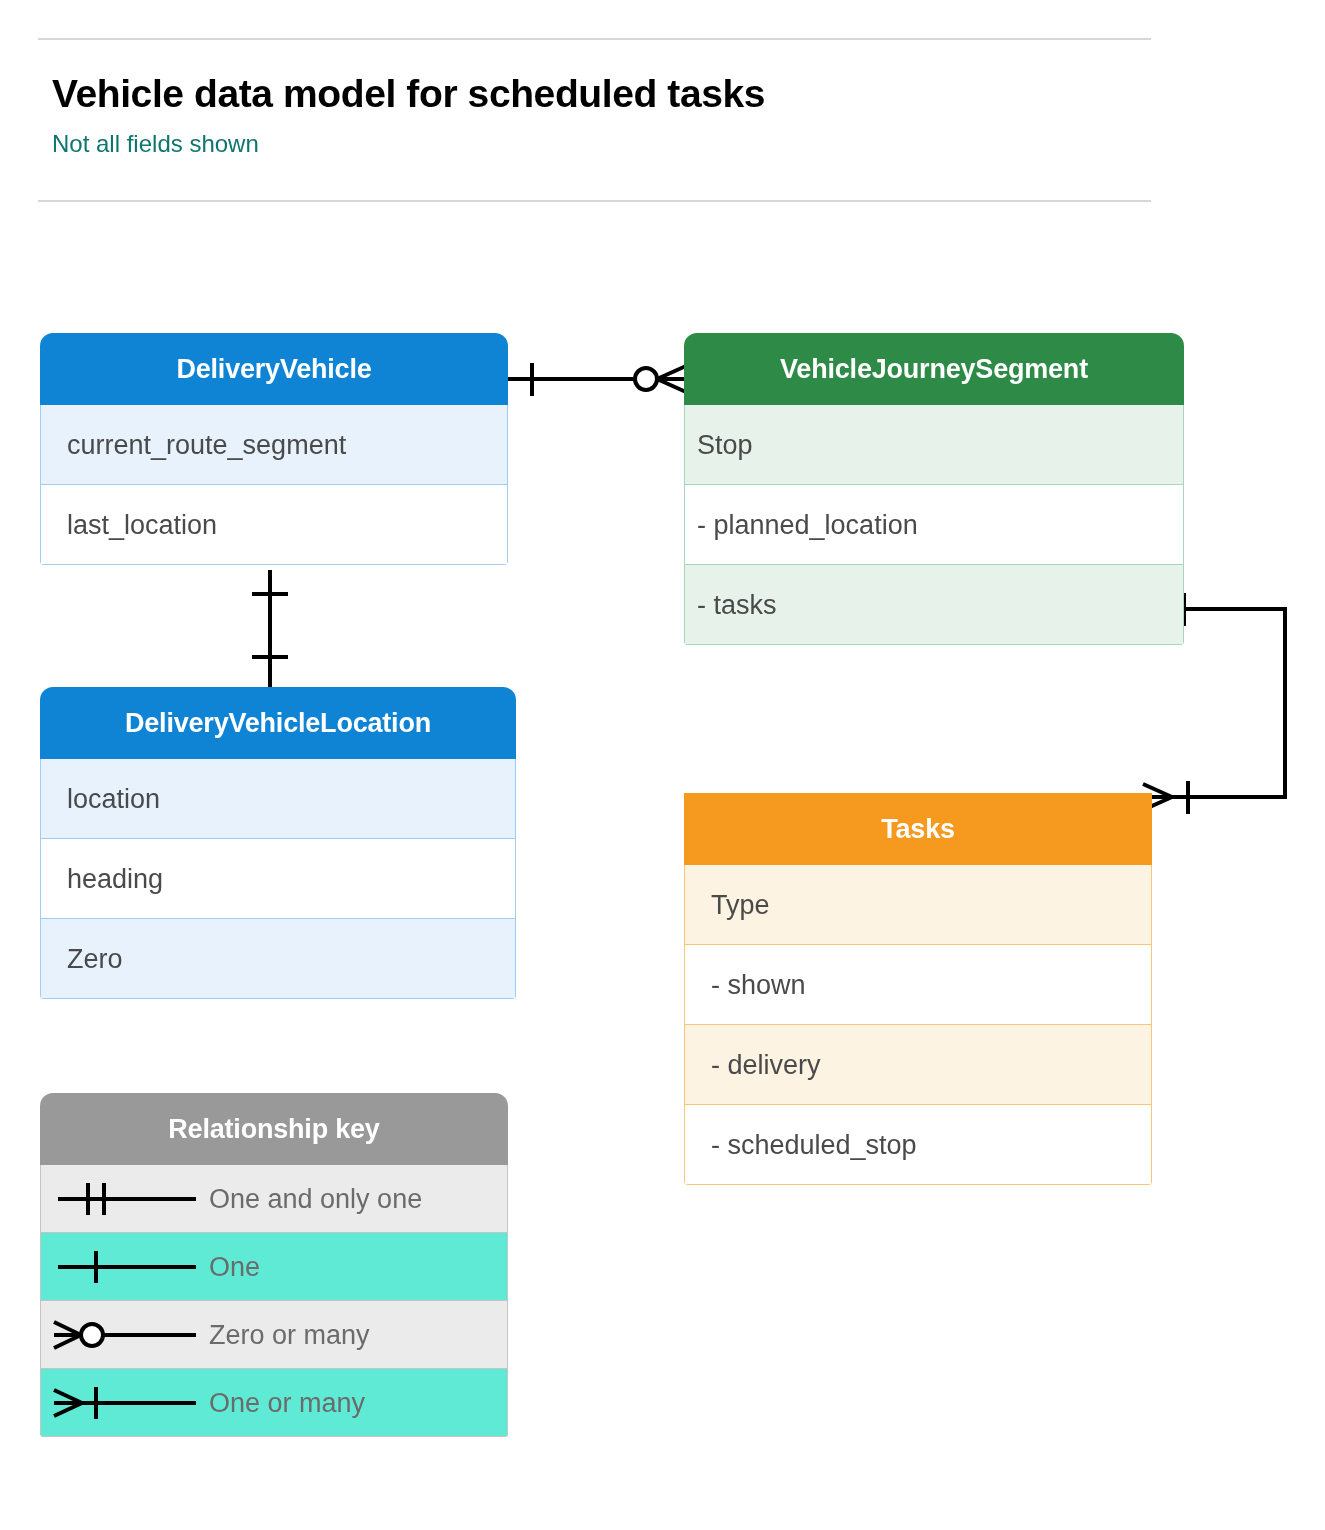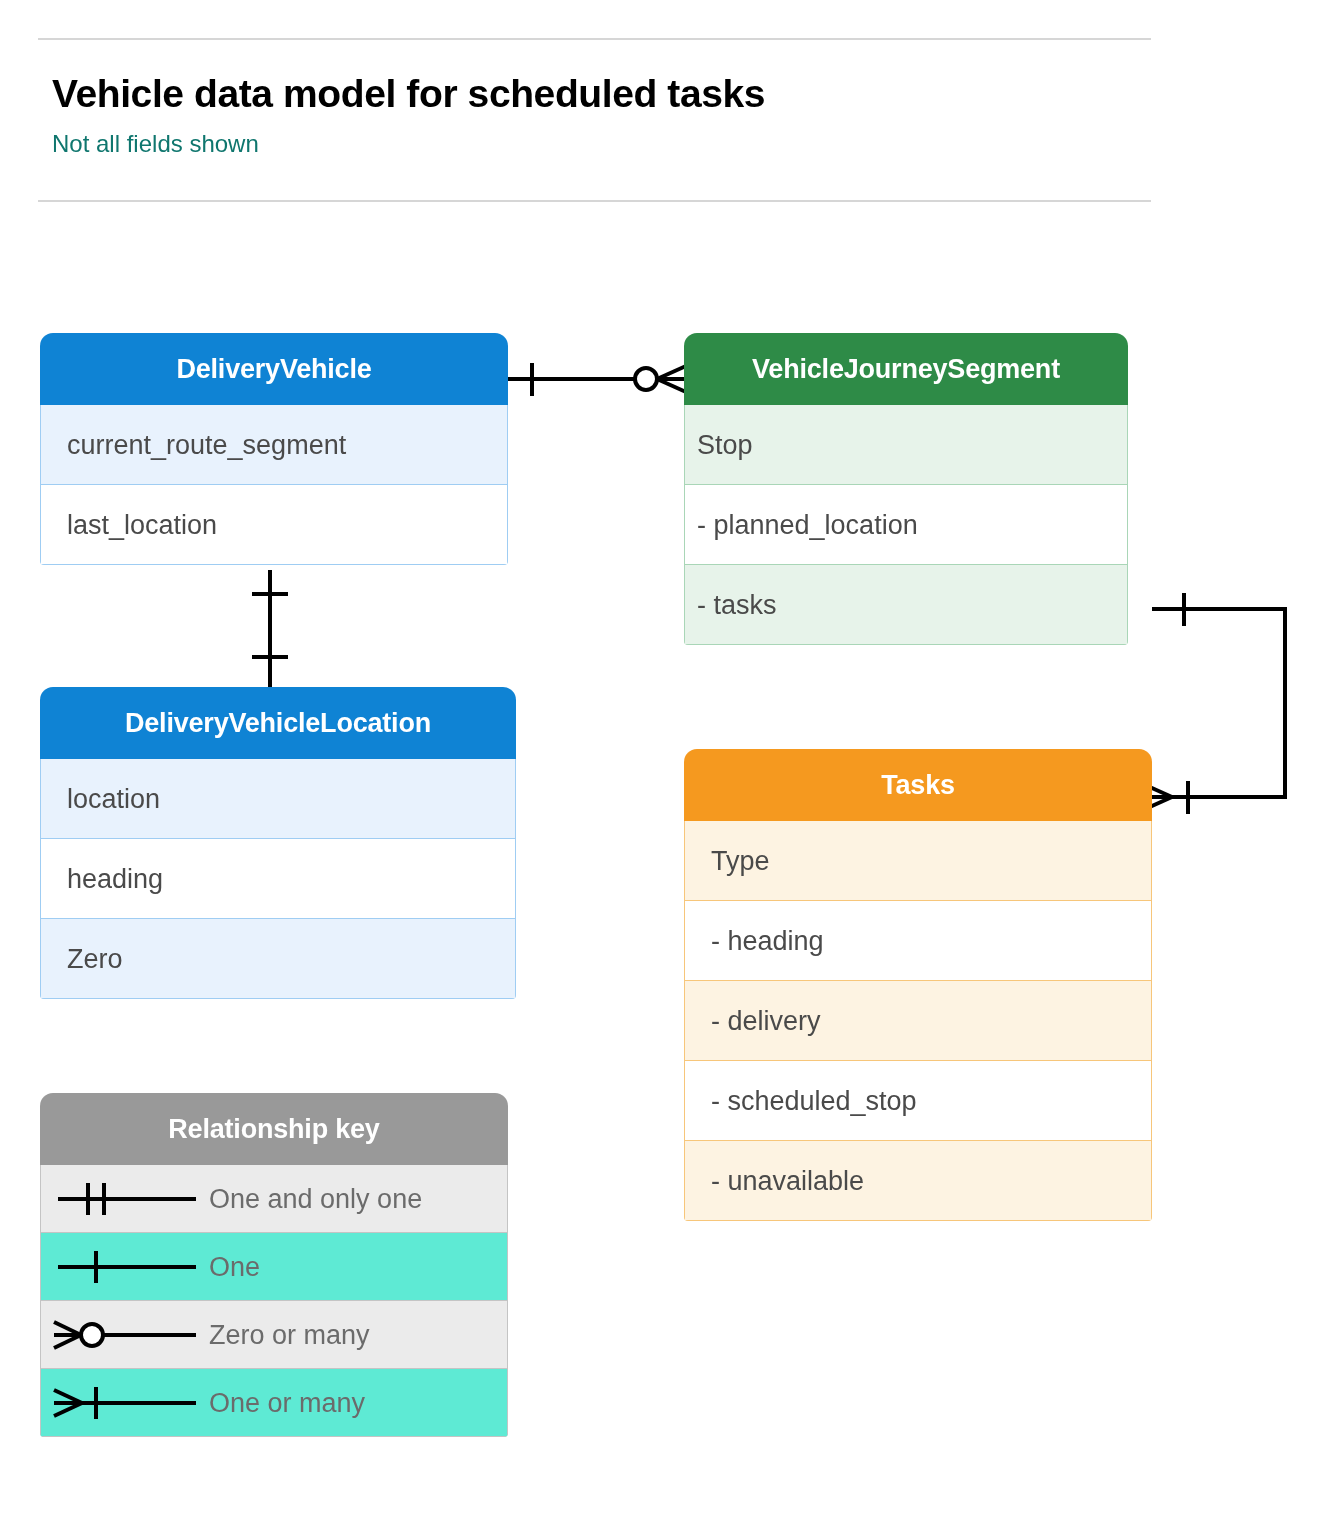--- a/index.html
+++ b/index.html
@@ -80,34 +80,34 @@
   .t-blue .entity-row.alt { background: #e8f2fd; }
   .t-blue .entity-row.plain { background: #ffffff; }
 
   
   .t-green .entity-header { background: #2e8b47; }
   .t-green .entity-row    { border: 1px solid #a9d6b7; border-top: none; padding-left: 12px; }
   .t-green .entity-row.alt { background: #e7f3ea; }
   .t-green .entity-row.plain { background: #ffffff; }
 
   
-  .t-orange .entity-header { background: #f5991f; }
+  .t-orange .entity-header { background: #f5991f; margin-top: 44px; }
   .t-orange .entity-row    { border: 1px solid #f7c67a; border-top: none; }
   .t-orange .entity-row.alt { background: #fdf3e2; }
   .t-orange .entity-row.plain { background: #ffffff; }
 
   
   .t-gray .entity-header { background: #999999; }
   .t-gray .entity-row    { border: 1px solid #c4c4c4; border-top: none; }
   .t-gray .entity-row.alt { background: #ebebeb; }
   .t-gray .entity-row.plain { background: #5eead4; }
 
   
   #box-delivery-vehicle          { left: 40px;  top: 333px;  width: 468px; }
-  #box-journey-segment           { left: 684px; top: 333px;  width: 444px; }
+  #box-journey-segment           { left: 684px; top: 333px;  width: 500px; }
   #box-vehicle-location          { left: 40px;  top: 687px;  width: 476px; }
   #box-tasks                     { left: 684px; top: 749px;  width: 468px; }
   #box-relationship-key          { left: 40px;  top: 1093px; width: 468px; }
 
   
   .legend-row {
     display: flex;
     align-items: center;
     height: 68px;
     padding-left: 0;
@@ -192,24 +192,23 @@
 <div class="entity t-blue" id="box-vehicle-location">
   <div class="entity-header">DeliveryVehicleLocation</div>
   <div class="entity-row alt">location</div>
   <div class="entity-row plain">heading</div>
   <div class="entity-row alt">Zero</div>
 </div>
 
 <div class="entity t-orange" id="box-tasks">
   <div class="entity-header">Tasks</div>
   <div class="entity-row alt">Type</div>
-  <div class="entity-row plain">-  heading</div>
+  <div class="entity-row plain">-  shown</div>
   <div class="entity-row alt">-  delivery</div>
   <div class="entity-row plain">-  scheduled_stop</div>
-  <div class="entity-row alt">-  unavailable</div>
 </div>
 
 <div class="entity t-gray" id="box-relationship-key">
   <div class="entity-header">Relationship key</div>
 
   <div class="entity-row alt legend-row">
     <span class="legend-sym">
       <svg width="150" height="40" viewBox="0 0 150 40" xmlns="http://www.w3.org/2000/svg">
         <g stroke="#000000" stroke-width="4" fill="none">
           <line x1="8" y1="20" x2="146" y2="20"></line>

